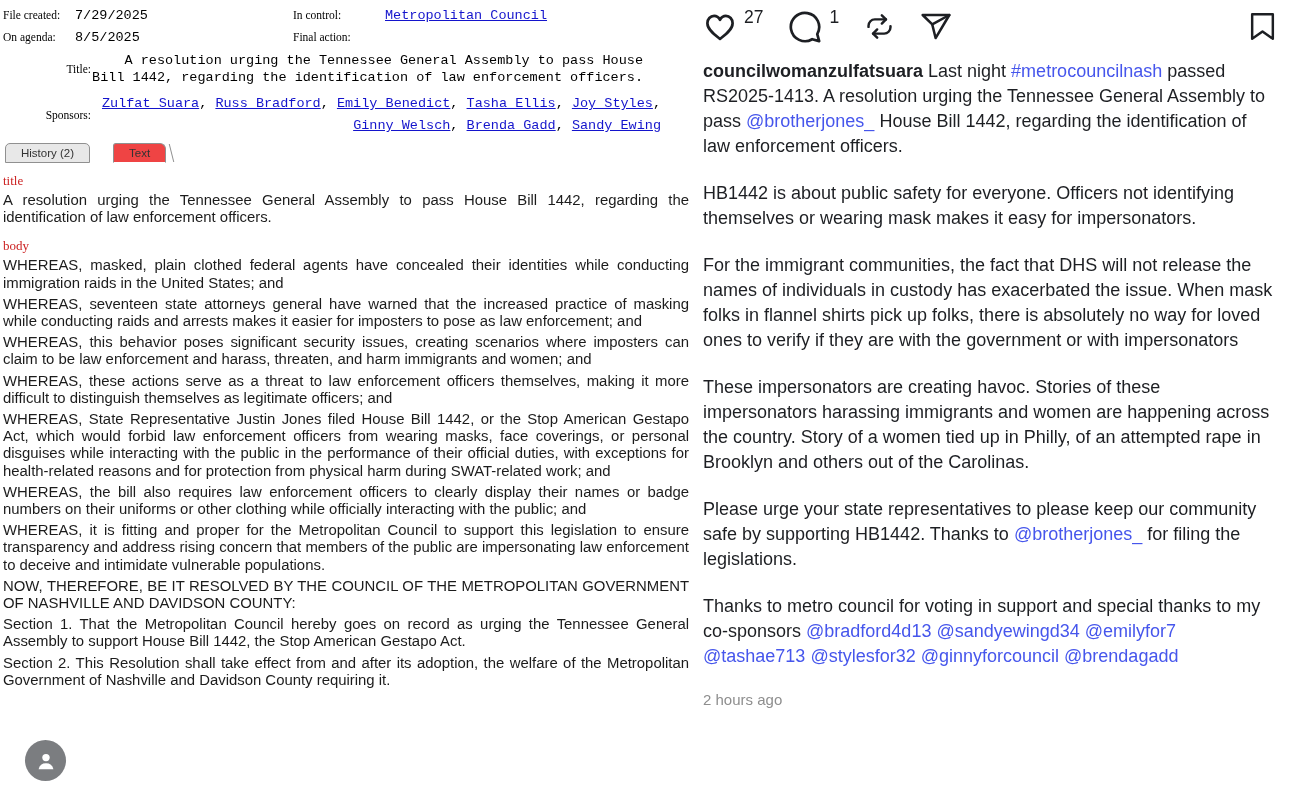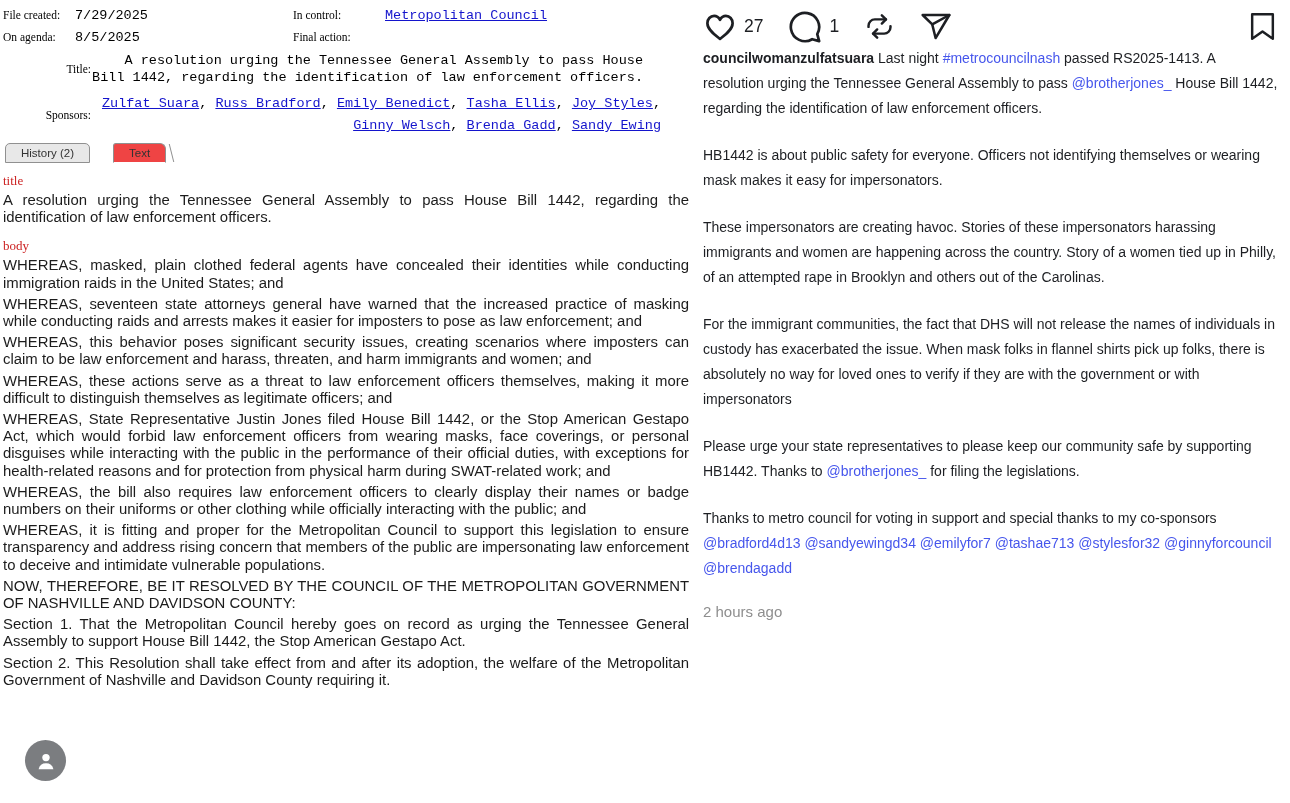--- a/index.html
+++ b/index.html
@@ -35,27 +35,27 @@
     border-right:1px solid var(--tab-border);transform:skewX(14deg);}
   .doc-sections{margin-top:10px;padding-right:2px;}
   .section-label{font-family:"Liberation Serif","DejaVu Serif",serif;color:var(--label-red);
     font-size:13px;margin:12px 0 3px;}
   .section-label:first-child{margin-top:5px;}
   .doc-para{font-size:14.9px;line-height:17.2px;text-align:justify;margin:0 0 4px;color:var(--doc-text);}
   .avatar{position:absolute;left:25px;top:740px;width:41px;height:41px;border-radius:50%;
     background:var(--avatar-gray);display:flex;align-items:center;justify-content:center;cursor:pointer;}
   
   .post{position:absolute;left:703px;top:0;width:575px;height:803px;color:var(--post-text);}
-  .actions{display:flex;align-items:center;padding-top:7px;height:46px;}
+  .actions{display:flex;padding-top:7px;height:46px;}
   .icon-btn{background:none;border:none;padding:0;margin:0;cursor:pointer;display:flex;align-items:center;color:var(--icon-dark);}
   .icon-btn svg{display:block;}
   .count{font-size:17.5px;margin-left:7px;color:var(--icon-dark);cursor:pointer;}
   .ml{margin-left:25px;}
   .save{margin-left:auto;}
-  .caption{font-size:14px;line-height:25px;color:var(--post-text);}
+  .caption{margin-top:13px;font-size:18px;line-height:25px;color:var(--post-text);}
   .caption p{margin:0 0 22px;}
   .seg-bold{font-weight:700;cursor:pointer;}
   .seg-link{color:var(--post-link);cursor:pointer;}
   .timestamp{font-size:15px;color:var(--timestamp-gray);margin-top:2px;}
 </style>
 </head>
 <body>
 
 <div class="doc">
   <div class="doc-header-grid">
@@ -143,19 +143,19 @@
     <button class="icon-btn save">
       <svg width="31" height="31" viewBox="0 0 24 24" fill="none" stroke="currentColor" stroke-width="1.9" stroke-linejoin="round">
         <path d="M20 21.5 12 15.9 4 21.5V2.5h16z"></path>
       </svg>
     </button>
   </div>
 
   <div class="caption">
       <p><span class="seg-bold">councilwomanzulfatsuara</span><span> Last night </span><span class="seg-link">#metrocouncilnash</span><span> passed RS2025-1413. A resolution urging the Tennessee General Assembly to pass </span><span class="seg-link">@brotherjones_</span><span> House Bill 1442, regarding the identification of law enforcement officers.</span></p>
       <p><span>HB1442 is about public safety for everyone. Officers not identifying themselves or wearing mask makes it easy for impersonators.</span></p>
+      <p><span>For the immigrant communities, the fact that DHS will not release the names of individuals in custody has exacerbated the issue. When mask folks in flannel shirts pick up folks, there is absolutely no way for loved ones to verify if they are with the government or with impersonators</span></p>
       <p><span>These impersonators are creating havoc. Stories of these impersonators harassing immigrants and women are happening across the country. Story of a women tied up in Philly, of an attempted rape in Brooklyn and others out of the Carolinas.</span></p>
-      <p><span>For the immigrant communities, the fact that DHS will not release the names of individuals in custody has exacerbated the issue. When mask folks in flannel shirts pick up folks, there is absolutely no way for loved ones to verify if they are with the government or with impersonators</span></p>
       <p><span>Please urge your state representatives to please keep our community safe by supporting HB1442. Thanks to </span><span class="seg-link">@brotherjones_</span><span> for filing the legislations.</span></p>
       <p><span>Thanks to metro council for voting in support and special thanks to my co-sponsors </span><span class="seg-link">@bradford4d13</span><span> </span><span class="seg-link">@sandyewingd34</span><span> </span><span class="seg-link">@emilyfor7</span><span> </span><span class="seg-link">@tashae713</span><span> </span><span class="seg-link">@stylesfor32</span><span> </span><span class="seg-link">@ginnyforcouncil</span><span> </span><span class="seg-link">@brendagadd</span></p>
     </div>
   <div class="timestamp">2 hours ago</div>
 </div>
 
 </body></html>

